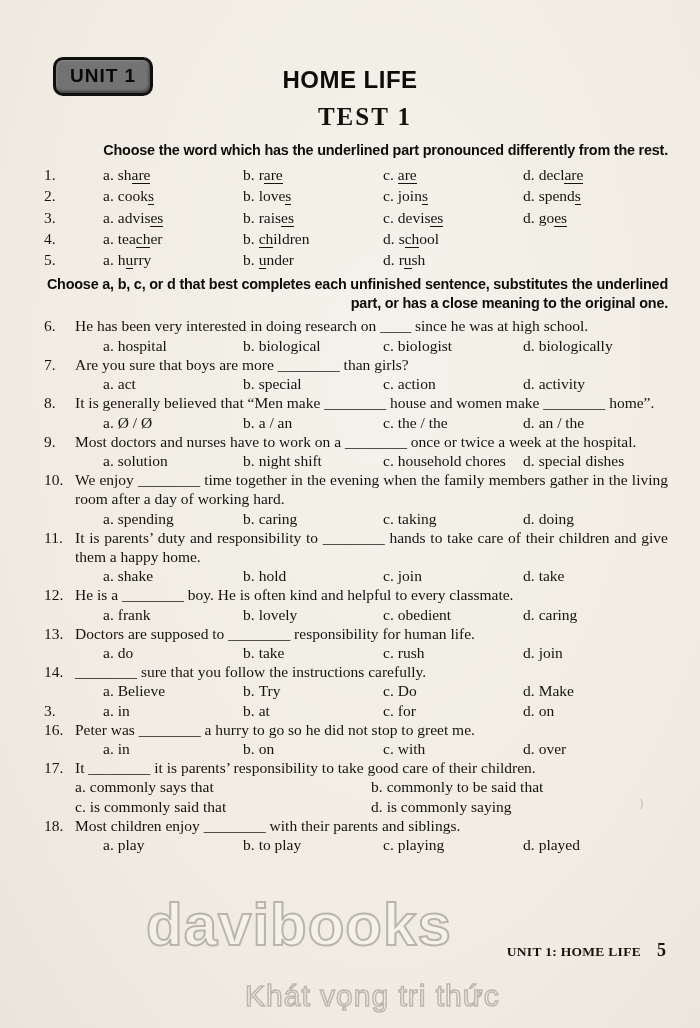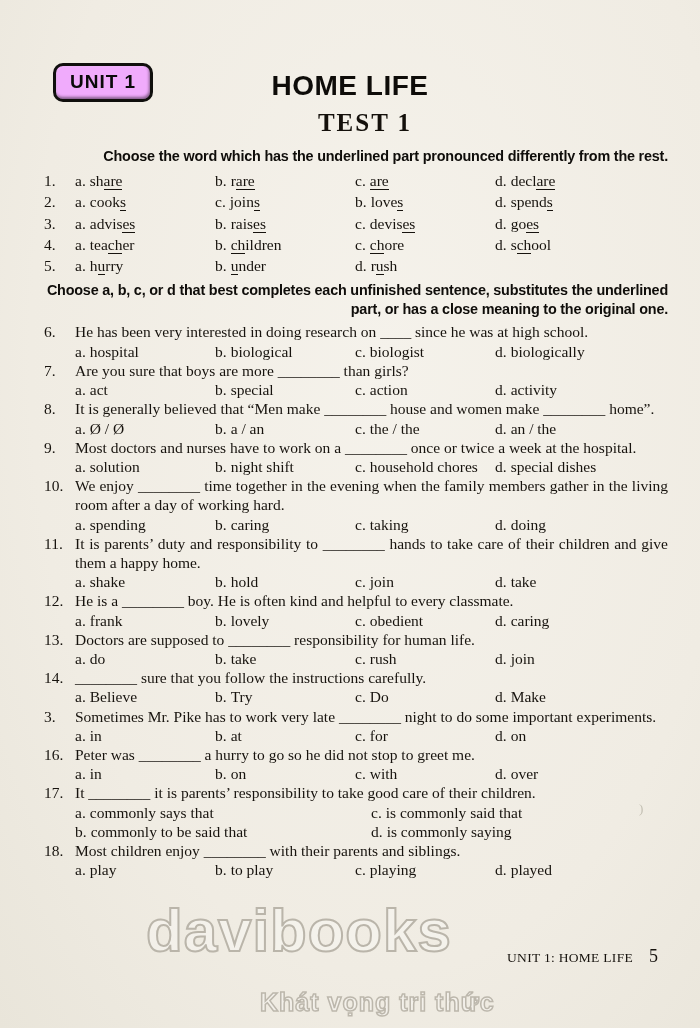--- a/index.html
+++ b/index.html
@@ -9,31 +9,31 @@
     background:#f1eee6;
     background-image: radial-gradient(ellipse at 55% 35%, #f5f2eb 0%, #f0ece3 65%, #e9e5da 100%);
     font-family:"Liberation Serif", serif;
     color:#17130e;
   }
   .page { position:relative; width:700px; height:1028px; z-index:1; }
 
   
   .unit-badge {
     position:absolute; left:53px; top:55px;
-    background:#f0abfc;
+    background:#737373;
     border:3px solid #100f0d; border-radius:10px;
     padding:5px 14px 6px;
     font-family:"Liberation Sans", sans-serif; font-weight:bold;
     font-size:19px; letter-spacing:1px; color:#0a0a0a;
     box-shadow: inset 1px 1px 2px rgba(255,255,255,0.18), inset -1px -2px 3px rgba(0,0,0,0.45);
   }
   .page-title {
-    margin:8px; padding-top:64px; text-align:center;
+    margin:2px; padding-top:64px; text-align:center;
     font-family:"Liberation Sans", sans-serif; font-weight:bold;
-    font-size:28px; line-height:28px; letter-spacing:0.5px; color:#0e0c09;
+    font-size:24px; line-height:28px; letter-spacing:0.5px; color:#0e0c09;
   }
   .test-title {
     margin:10px 0 0; text-align:center;
     font-family:"Liberation Serif", serif; font-weight:bold;
     font-size:25px; line-height:26px; letter-spacing:2px; color:#14100b;padding-left:30px;
   }
 
   
   .content { position:relative; padding:0 32px 0 44px; z-index:2; }
   .instruction {
@@ -44,49 +44,49 @@
   .instruction.second { margin:5px 0 3px; }
 
   .q { display:flex; align-items:flex-start; }
   .qnum { flex:0 0 31px; font-size:15.5px; line-height:19.2px; }
   .pron .qnum { line-height:21.3px; }
   .qbody { flex:1; min-width:0; }
   .qtext { margin:0; font-size:15.5px; line-height:19.2px; text-align:justify; }
   .opts { display:flex; flex-wrap:wrap; font-size:15.5px; line-height:19.2px; }
   .pron .opts { line-height:21.3px; }
   .opt { white-space:nowrap; }
-  .opts.four .opt:nth-child(1) { min-width:140px; }
+  .opts.four .opt:nth-child(1) { min-width:140px;margin-left:28px; }
   .opts.four .opt:nth-child(2) { min-width:140px; }
   .opts.four .opt:nth-child(3) { min-width:140px; }
   .opts.two  .opt:nth-child(odd) { min-width:296px; }
   .opts.two  { width:100%; }
   .opts.two .opt:nth-child(2n) { flex:1 0 auto; }
   .olabel { margin-right:4px; }
   u { text-decoration:none; border-bottom:1.4px solid #17130e; }
 
   
   .wm-brand {
     position:absolute; left:146px; top:876px; z-index:5; pointer-events:none;
     font-family:"Liberation Sans", sans-serif; font-weight:bold;
     font-size:60px; line-height:94px; letter-spacing:1px;
     color:rgba(255,255,255,0.30);
     -webkit-text-stroke:2px #bab5aa;
   }
   .wm-slogan {
-    position:absolute; left:260px; top:974px; z-index:5; pointer-events:none;
-    font-family:"Liberation Sans", sans-serif; font-weight:bold;
-    font-size:25px; line-height:40px; letter-spacing:1px;
+    position:absolute; left:245px; top:974px; z-index:5; pointer-events:none;
+    font-family:"Liberation Sans", sans-serif; font-weight:normal;
+    font-size:30px; line-height:40px; letter-spacing:1px;
     color:rgba(255,255,255,0.28);
     -webkit-text-stroke:1.5px #bcb7ac;
   }
 
   
   .footer {
-    position:absolute; top:938px; left:0; width:658px; z-index:6;
-    text-align:right; font-family:"Liberation Serif", serif; font-weight:normal;
+    position:absolute; top:938px; left:8px; width:658px; z-index:6;
+    text-align:right; font-family:"Liberation Serif", serif; font-weight:bold;
     color:#17130e;
   }
   .footer .label { font-size:13.5px; letter-spacing:0.3px; }
   .footer .num { font-size:18px; margin-left:16px; }
 
   .artifact {
     position:absolute; left:639px; top:793px; z-index:1;
     color:#c3bfb3; font-size:13px; font-family:"Liberation Serif", serif;
   }
 </style>
@@ -114,22 +114,22 @@
               <span class="opt"><span class="olabel">c.</span><span class="otext"><u>are</u></span></span>
               <span class="opt"><span class="olabel">d.</span><span class="otext">decl<u>are</u></span></span>
             </div>
           </div>
         </div>
         <div class="q pron">
           <span class="qnum">2.</span>
           <div class="qbody">
             <div class="opts four">
               <span class="opt"><span class="olabel">a.</span><span class="otext">cook<u>s</u></span></span>
+              <span class="opt"><span class="olabel">b.</span><span class="otext">love<u>s</u></span></span>
               <span class="opt"><span class="olabel">c.</span><span class="otext">join<u>s</u></span></span>
-              <span class="opt"><span class="olabel">b.</span><span class="otext">love<u>s</u></span></span>
               <span class="opt"><span class="olabel">d.</span><span class="otext">spend<u>s</u></span></span>
             </div>
           </div>
         </div>
         <div class="q pron">
           <span class="qnum">3.</span>
           <div class="qbody">
             <div class="opts four">
               <span class="opt"><span class="olabel">a.</span><span class="otext">advis<u>es</u></span></span>
               <span class="opt"><span class="olabel">b.</span><span class="otext">rais<u>es</u></span></span>
@@ -137,21 +137,20 @@
               <span class="opt"><span class="olabel">d.</span><span class="otext">go<u>es</u></span></span>
             </div>
           </div>
         </div>
         <div class="q pron">
           <span class="qnum">4.</span>
           <div class="qbody">
             <div class="opts four">
               <span class="opt"><span class="olabel">a.</span><span class="otext">tea<u>ch</u>er</span></span>
               <span class="opt"><span class="olabel">b.</span><span class="otext"><u>ch</u>ildren</span></span>
-              <span class="opt"><span class="olabel">c.</span><span class="otext"><u>ch</u>ore</span></span>
               <span class="opt"><span class="olabel">d.</span><span class="otext">s<u>ch</u>ool</span></span>
             </div>
           </div>
         </div>
         <div class="q pron">
           <span class="qnum">5.</span>
           <div class="qbody">
             <div class="opts four">
               <span class="opt"><span class="olabel">a.</span><span class="otext">h<u>u</u>rry</span></span>
               <span class="opt"><span class="olabel">b.</span><span class="otext"><u>u</u>nder</span></span>
@@ -268,21 +267,20 @@
               <span class="opt"><span class="olabel">a.</span><span class="otext">Believe</span></span>
               <span class="opt"><span class="olabel">b.</span><span class="otext">Try</span></span>
               <span class="opt"><span class="olabel">c.</span><span class="otext">Do</span></span>
               <span class="opt"><span class="olabel">d.</span><span class="otext">Make</span></span>
             </div>
           </div>
         </div>
         <div class="q">
           <span class="qnum">3.</span>
           <div class="qbody">
-            <p class="qtext">Sometimes Mr. Pike has to work very late ________ night to do some important experiments.</p>
             <div class="opts four">
               <span class="opt"><span class="olabel">a.</span><span class="otext">in</span></span>
               <span class="opt"><span class="olabel">b.</span><span class="otext">at</span></span>
               <span class="opt"><span class="olabel">c.</span><span class="otext">for</span></span>
               <span class="opt"><span class="olabel">d.</span><span class="otext">on</span></span>
             </div>
           </div>
         </div>
         <div class="q">
           <span class="qnum">16.</span>
@@ -295,22 +293,22 @@
               <span class="opt"><span class="olabel">d.</span><span class="otext">over</span></span>
             </div>
           </div>
         </div>
         <div class="q">
           <span class="qnum">17.</span>
           <div class="qbody">
             <p class="qtext">It ________ it is parents’ responsibility to take good care of their children.</p>
             <div class="opts two">
               <span class="opt"><span class="olabel">a.</span><span class="otext">commonly says that</span></span>
+              <span class="opt"><span class="olabel">b.</span><span class="otext">commonly to be said that</span></span>
               <span class="opt"><span class="olabel">c.</span><span class="otext">is commonly said that</span></span>
-              <span class="opt"><span class="olabel">b.</span><span class="otext">commonly to be said that</span></span>
               <span class="opt"><span class="olabel">d.</span><span class="otext">is commonly saying</span></span>
             </div>
           </div>
         </div>
         <div class="q">
           <span class="qnum">18.</span>
           <div class="qbody">
             <p class="qtext">Most children enjoy ________ with their parents and siblings.</p>
             <div class="opts four">
               <span class="opt"><span class="olabel">a.</span><span class="otext">play</span></span>

